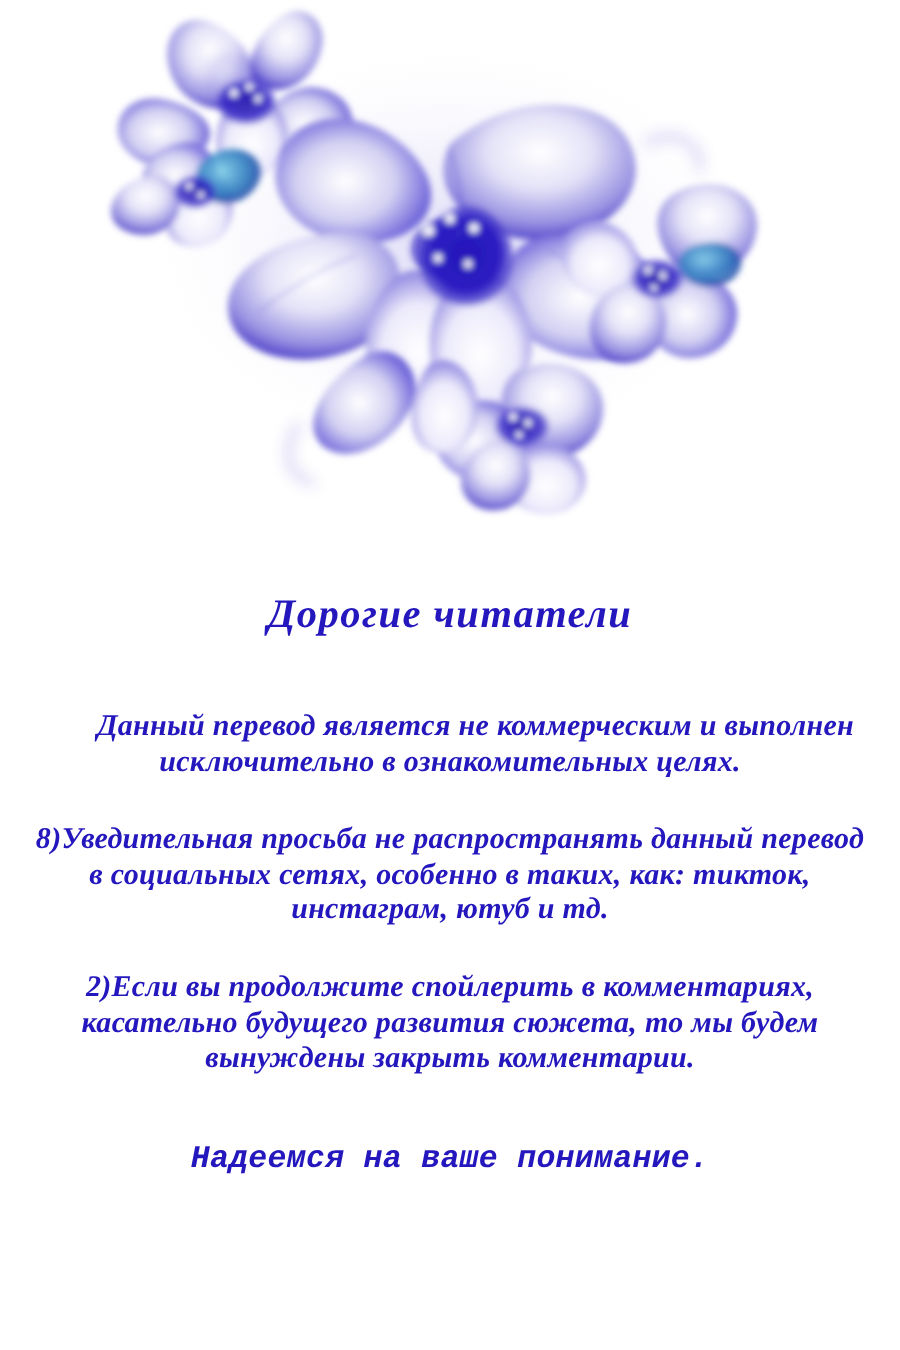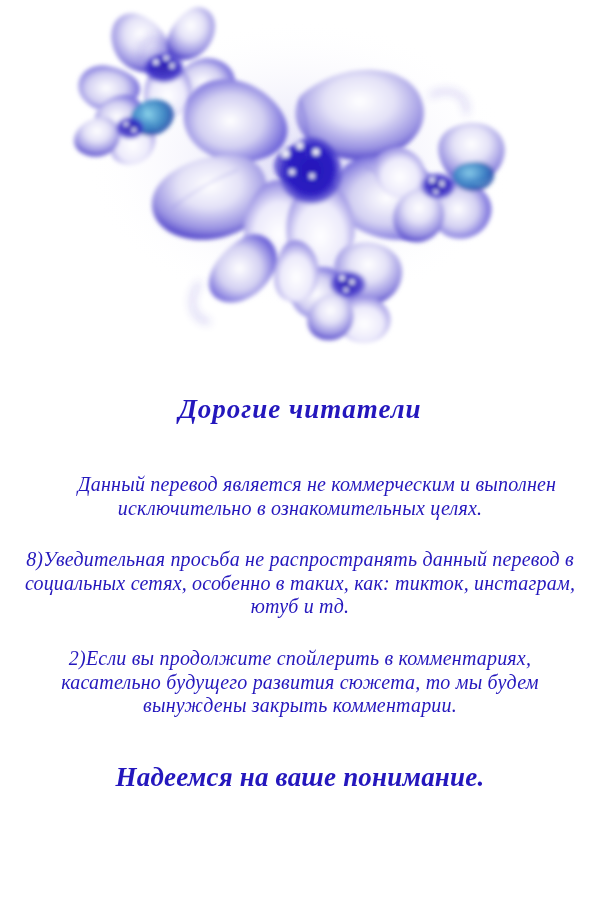--- a/index.html
+++ b/index.html
@@ -41,41 +41,42 @@
     font-style: italic;
     font-weight: bold;
     letter-spacing: 1px;
     margin: 0 0 48px 0;
     color: #2417bd;
   }
 
   .para {
     font-size: 20px;
     font-style: italic;
-    font-weight: normal;
+    font-weight: bold;
     line-height: 1.18;
     margin: 0 auto 28px auto;
     width: 556px;
     color: #2417bd;
     letter-spacing: 0.2px;
   }
 
   .para .lead-space {
     display: inline-block;
     width: 34px;
   }
 
   .closing {
-    font-size: 27px;
+    font-size: 21px;
     font-style: italic;
     font-weight: bold;
     margin: 44px auto 0 auto;
     width: 556px;
     color: #2417bd;
     letter-spacing: 0.2px;
+    font-family: Liberation Mono, monospace;
   }
 </style>
 </head>
 <body>
 
 <div class="page">
 
   <div class="artwork">
     <svg viewBox="0 0 600 350" width="600" height="350" xmlns="http://www.w3.org/2000/svg" aria-hidden="true">
       <defs>

